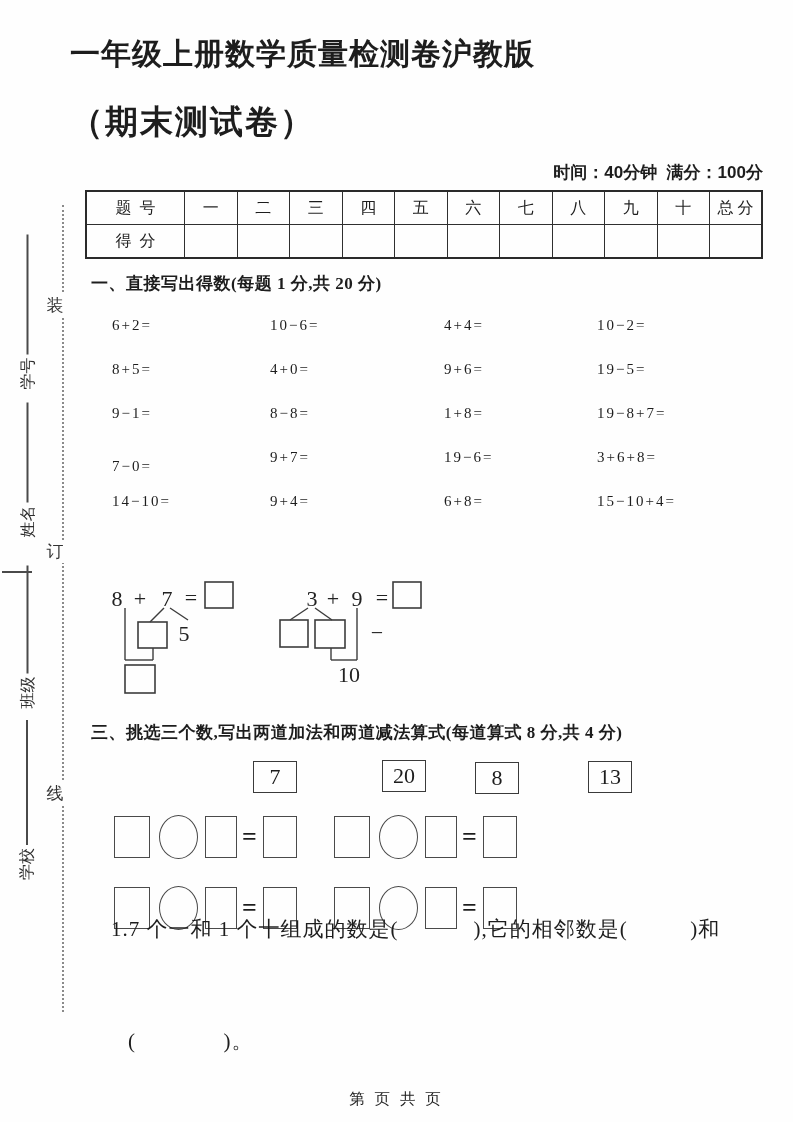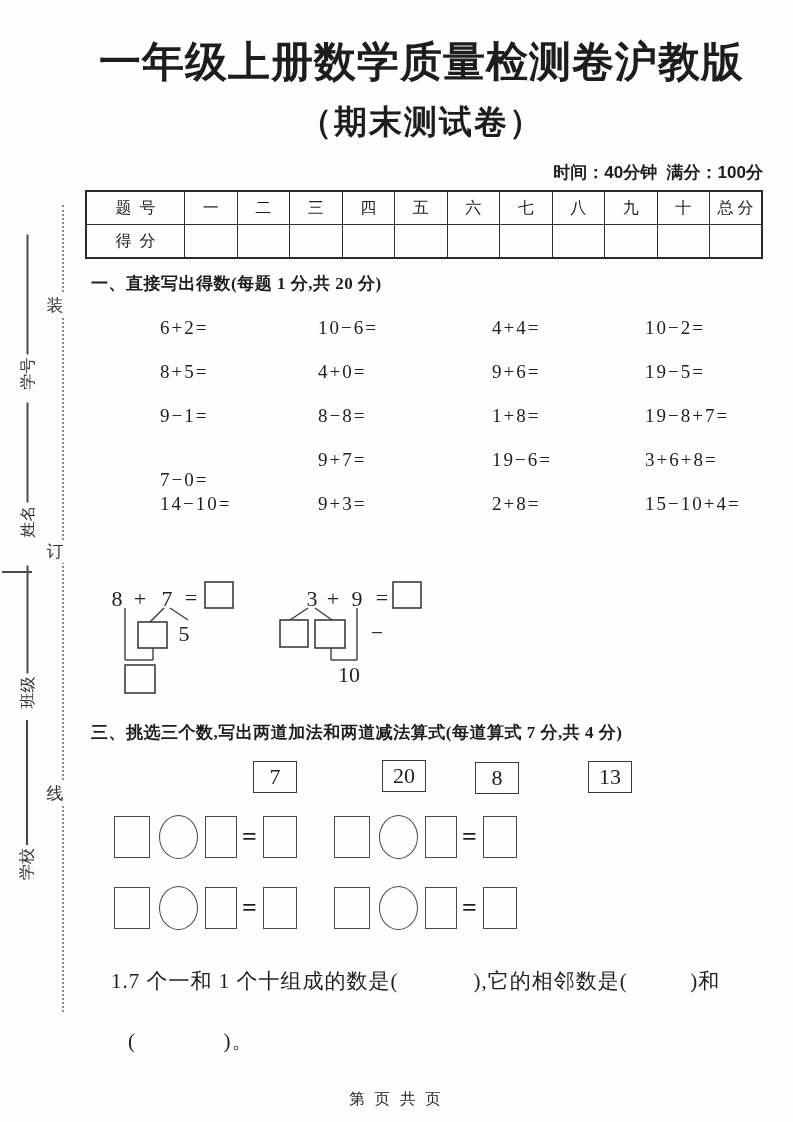--- a/index.html
+++ b/index.html
@@ -12,39 +12,39 @@
   .dotted-line{position:absolute;left:62px;top:205px;height:807px;width:0;
     border-left:2px dotted #8a8a8a;}
   .bind-char{position:absolute;left:45px;width:20px;text-align:center;
     font-size:17px;color:#333;background:#fefefe;}
   .field-group{position:absolute;height:20px;display:flex;align-items:center;
     transform:rotate(-90deg);}
   .field-label{font-size:16px;color:#2e2e2e;white-space:nowrap;}
   .field-line{flex:1;height:2px;background:#4a4a4a;align-self:center;margin-left:3px;}
   .tick{position:absolute;left:2px;top:571px;width:30px;height:2px;background:#4a4a4a;}
   
-  .title{position:absolute;left:70px;right:20px;top:34px;text-align:center;
+  .title{position:absolute;left:70px;right:20px;top:34px;
     font-family:"Liberation Sans","DejaVu Sans",sans-serif;
-    font-size:42px;font-weight:900;letter-spacing:1px;}
-  .subtitle{position:absolute;left:70px;right:20px;top:100px;text-align:center;
+    font-size:30px;font-weight:900;letter-spacing:1px;}
+  .subtitle{position:absolute;left:70px;right:20px;top:100px;text-align:left;
     font-family:"Liberation Sans","DejaVu Sans",sans-serif;
     font-size:33px;font-weight:800;letter-spacing:2px;}
   .meta{position:absolute;right:30px;top:161px;font-size:17px;font-weight:600;
     font-family:"Liberation Sans","DejaVu Sans",sans-serif;white-space:pre;text-align:right;}
   
   .score-table{position:absolute;left:85px;top:190px;width:678px;
     border-collapse:collapse;table-layout:fixed;border:2px solid #2a2a2a;}
   .score-table td{border:1px solid #2f2f2f;height:32px;text-align:center;
     font-size:16px;white-space:pre;padding:0;}
   .score-table td.corner{width:97px;}
   
   .sec-head{position:absolute;left:91px;font-size:17px;font-weight:bold;
     white-space:pre;letter-spacing:0.5px;}
   
-  .eq{position:absolute;font-size:19px;letter-spacing:2px;white-space:pre;margin-left:48px;}
+  .eq{position:absolute;font-size:15px;letter-spacing:2px;white-space:pre;}
   
   .diagram{position:absolute;overflow:visible;}
   .diagram rect{fill:none;stroke:#3c3c3c;stroke-width:1.6;}
   .diagram line{stroke:#3c3c3c;stroke-width:1.4;}
   .diagram text{font-size:22px;fill:#222;text-anchor:middle;
     font-family:"Liberation Serif","DejaVu Serif",serif;}
   
   .numbox{position:absolute;width:42px;height:30px;border:1.5px solid #3a3a3a;
     font-size:22px;line-height:30px;text-align:center;}
   .shape-row{position:absolute;display:flex;align-items:center;height:42px;}
@@ -135,28 +135,28 @@
   <div class="eq" style="left:112px;top:361px">8+5=</div>
   <div class="eq" style="left:270px;top:361px">4+0=</div>
   <div class="eq" style="left:444px;top:361px">9+6=</div>
   <div class="eq" style="left:597px;top:361px">19−5=</div>
 
   <div class="eq" style="left:112px;top:405px">9−1=</div>
   <div class="eq" style="left:270px;top:405px">8−8=</div>
   <div class="eq" style="left:444px;top:405px">1+8=</div>
   <div class="eq" style="left:597px;top:405px">19−8+7=</div>
 
-  <div class="eq" style="left:112px;top:469px">7−0=</div>
+  <div class="eq" style="left:112px;top:458px">7−0=</div>
   <div class="eq" style="left:270px;top:449px">9+7=</div>
   <div class="eq" style="left:444px;top:449px">19−6=</div>
   <div class="eq" style="left:597px;top:449px">3+6+8=</div>
 
   <div class="eq" style="left:112px;top:493px">14−10=</div>
-  <div class="eq" style="left:270px;top:493px">9+3=</div>
-  <div class="eq" style="left:444px;top:493px">2+8=</div>
+  <div class="eq" style="left:270px;top:493px">9+4=</div>
+  <div class="eq" style="left:444px;top:493px">6+8=</div>
   <div class="eq" style="left:597px;top:493px">15−10+4=</div>
 
 
   <svg class="diagram" style="left:105px;top:578px" width="160" height="120" viewBox="0 0 160 120">
     <text x="12" y="28">8</text>
     <text x="35" y="28">+</text>
     <text x="62" y="28">7</text>
     <text x="86" y="27">=</text>
     <rect x="100" y="4" width="28" height="26"></rect>
     <line x1="20" y1="30" x2="20" y2="82"></line>
@@ -179,21 +179,21 @@
     <line x1="39" y1="30" x2="56" y2="42"></line>
     <rect x="4" y="42" width="28" height="27"></rect>
     <rect x="39" y="42" width="30" height="28"></rect>
     <line x1="81" y1="30" x2="81" y2="82"></line>
     <line x1="55" y1="70" x2="55" y2="82"></line>
     <line x1="55" y1="82" x2="81" y2="82"></line>
     <text x="73" y="104">10</text>
     <text x="101" y="62">−</text>
   </svg>
 
-  <div class="sec-head" style="top:721px">三、挑选三个数,写出两道加法和两道减法算式(每道算式 7 分,共 4 分)</div>
+  <div class="sec-head" style="top:721px">三、挑选三个数,写出两道加法和两道减法算式(每道算式 8 分,共 4 分)</div>
 
   <div class="numbox" style="left:253px;top:761px">7</div>
   <div class="numbox" style="left:382px;top:760px">20</div>
   <div class="numbox" style="left:475px;top:762px">8</div>
   <div class="numbox" style="left:588px;top:761px">13</div>
 
   <div class="shape-row" style="left:114px;top:816px">
     <span class="sq a"></span>
     <span class="circ"></span>
     <span class="sq b"></span>
@@ -215,18 +215,18 @@
     <span class="sq c"></span>
   </div>
   <div class="shape-row" style="left:334px;top:887px">
     <span class="sq a"></span>
     <span class="circ"></span>
     <span class="sq b"></span>
     <span class="eqsign">=</span>
     <span class="sq c"></span>
   </div>
 
-  <div class="fill-line" style="left:111px;top:967px">1.7 个一和 1 个十组成的数是(            ),它的相邻数是(          )和</div>
+  <div class="fill-line" style="left:111px;top:915px">1.7 个一和 1 个十组成的数是(            ),它的相邻数是(          )和</div>
   <div class="fill-line" style="left:128px;top:1027px">(              )。</div>
 
   <div class="footer">第 页 共 页</div>
 
 </div>
 
 </body></html>

